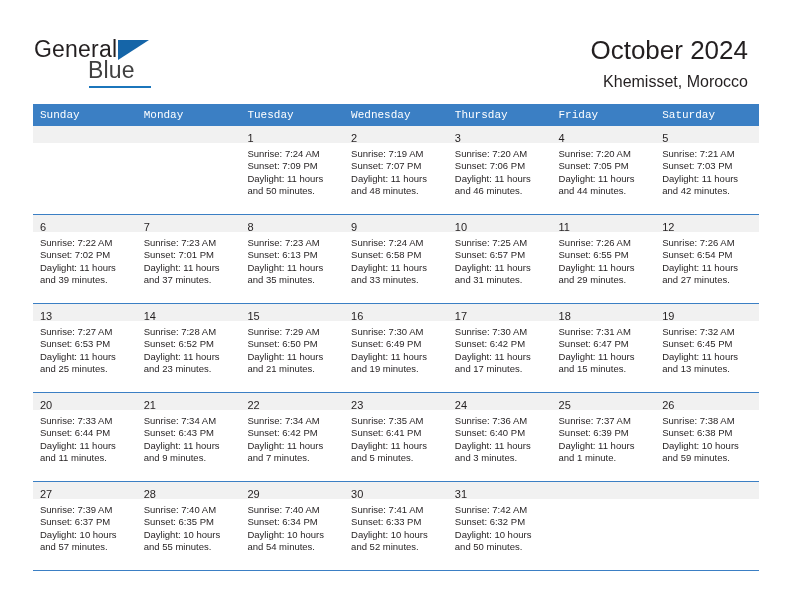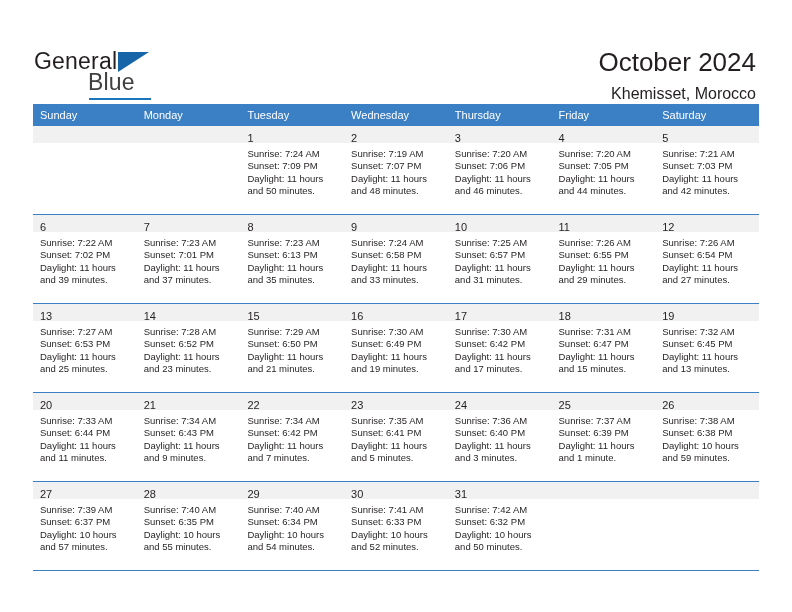--- a/index.html
+++ b/index.html
@@ -18,24 +18,23 @@
     position: relative;
     width: 792px;
     height: 612px;
     box-sizing: border-box;
   }
 
   
   .header {
     position: absolute;
     left: 0;
-    top: 12px;
+    top: 0;
     width: 782px;
     height: 102px;
-    padding-left: 8px;
   }
   .logo {
     position: absolute;
     left: 34px;
     top: 36px;
     width: 180px;
     height: 52px;
   }
   .logo-general {
     position: absolute;
@@ -104,20 +103,21 @@
   }
   .calendar th {
     background: #3b7fc4;
     color: #ffffff;
     font-size: 11px;
     font-weight: normal;
     text-align: left;
     padding: 5px 0 5px 7px;
     height: 12px;
     border: none;
+    font-family: Liberation Mono, monospace;
   }
   .calendar td {
     vertical-align: top;
     padding: 0;
     border: none;
     height: 89px;
     width: 103.7px;
   }
   .cell {
     position: relative;

